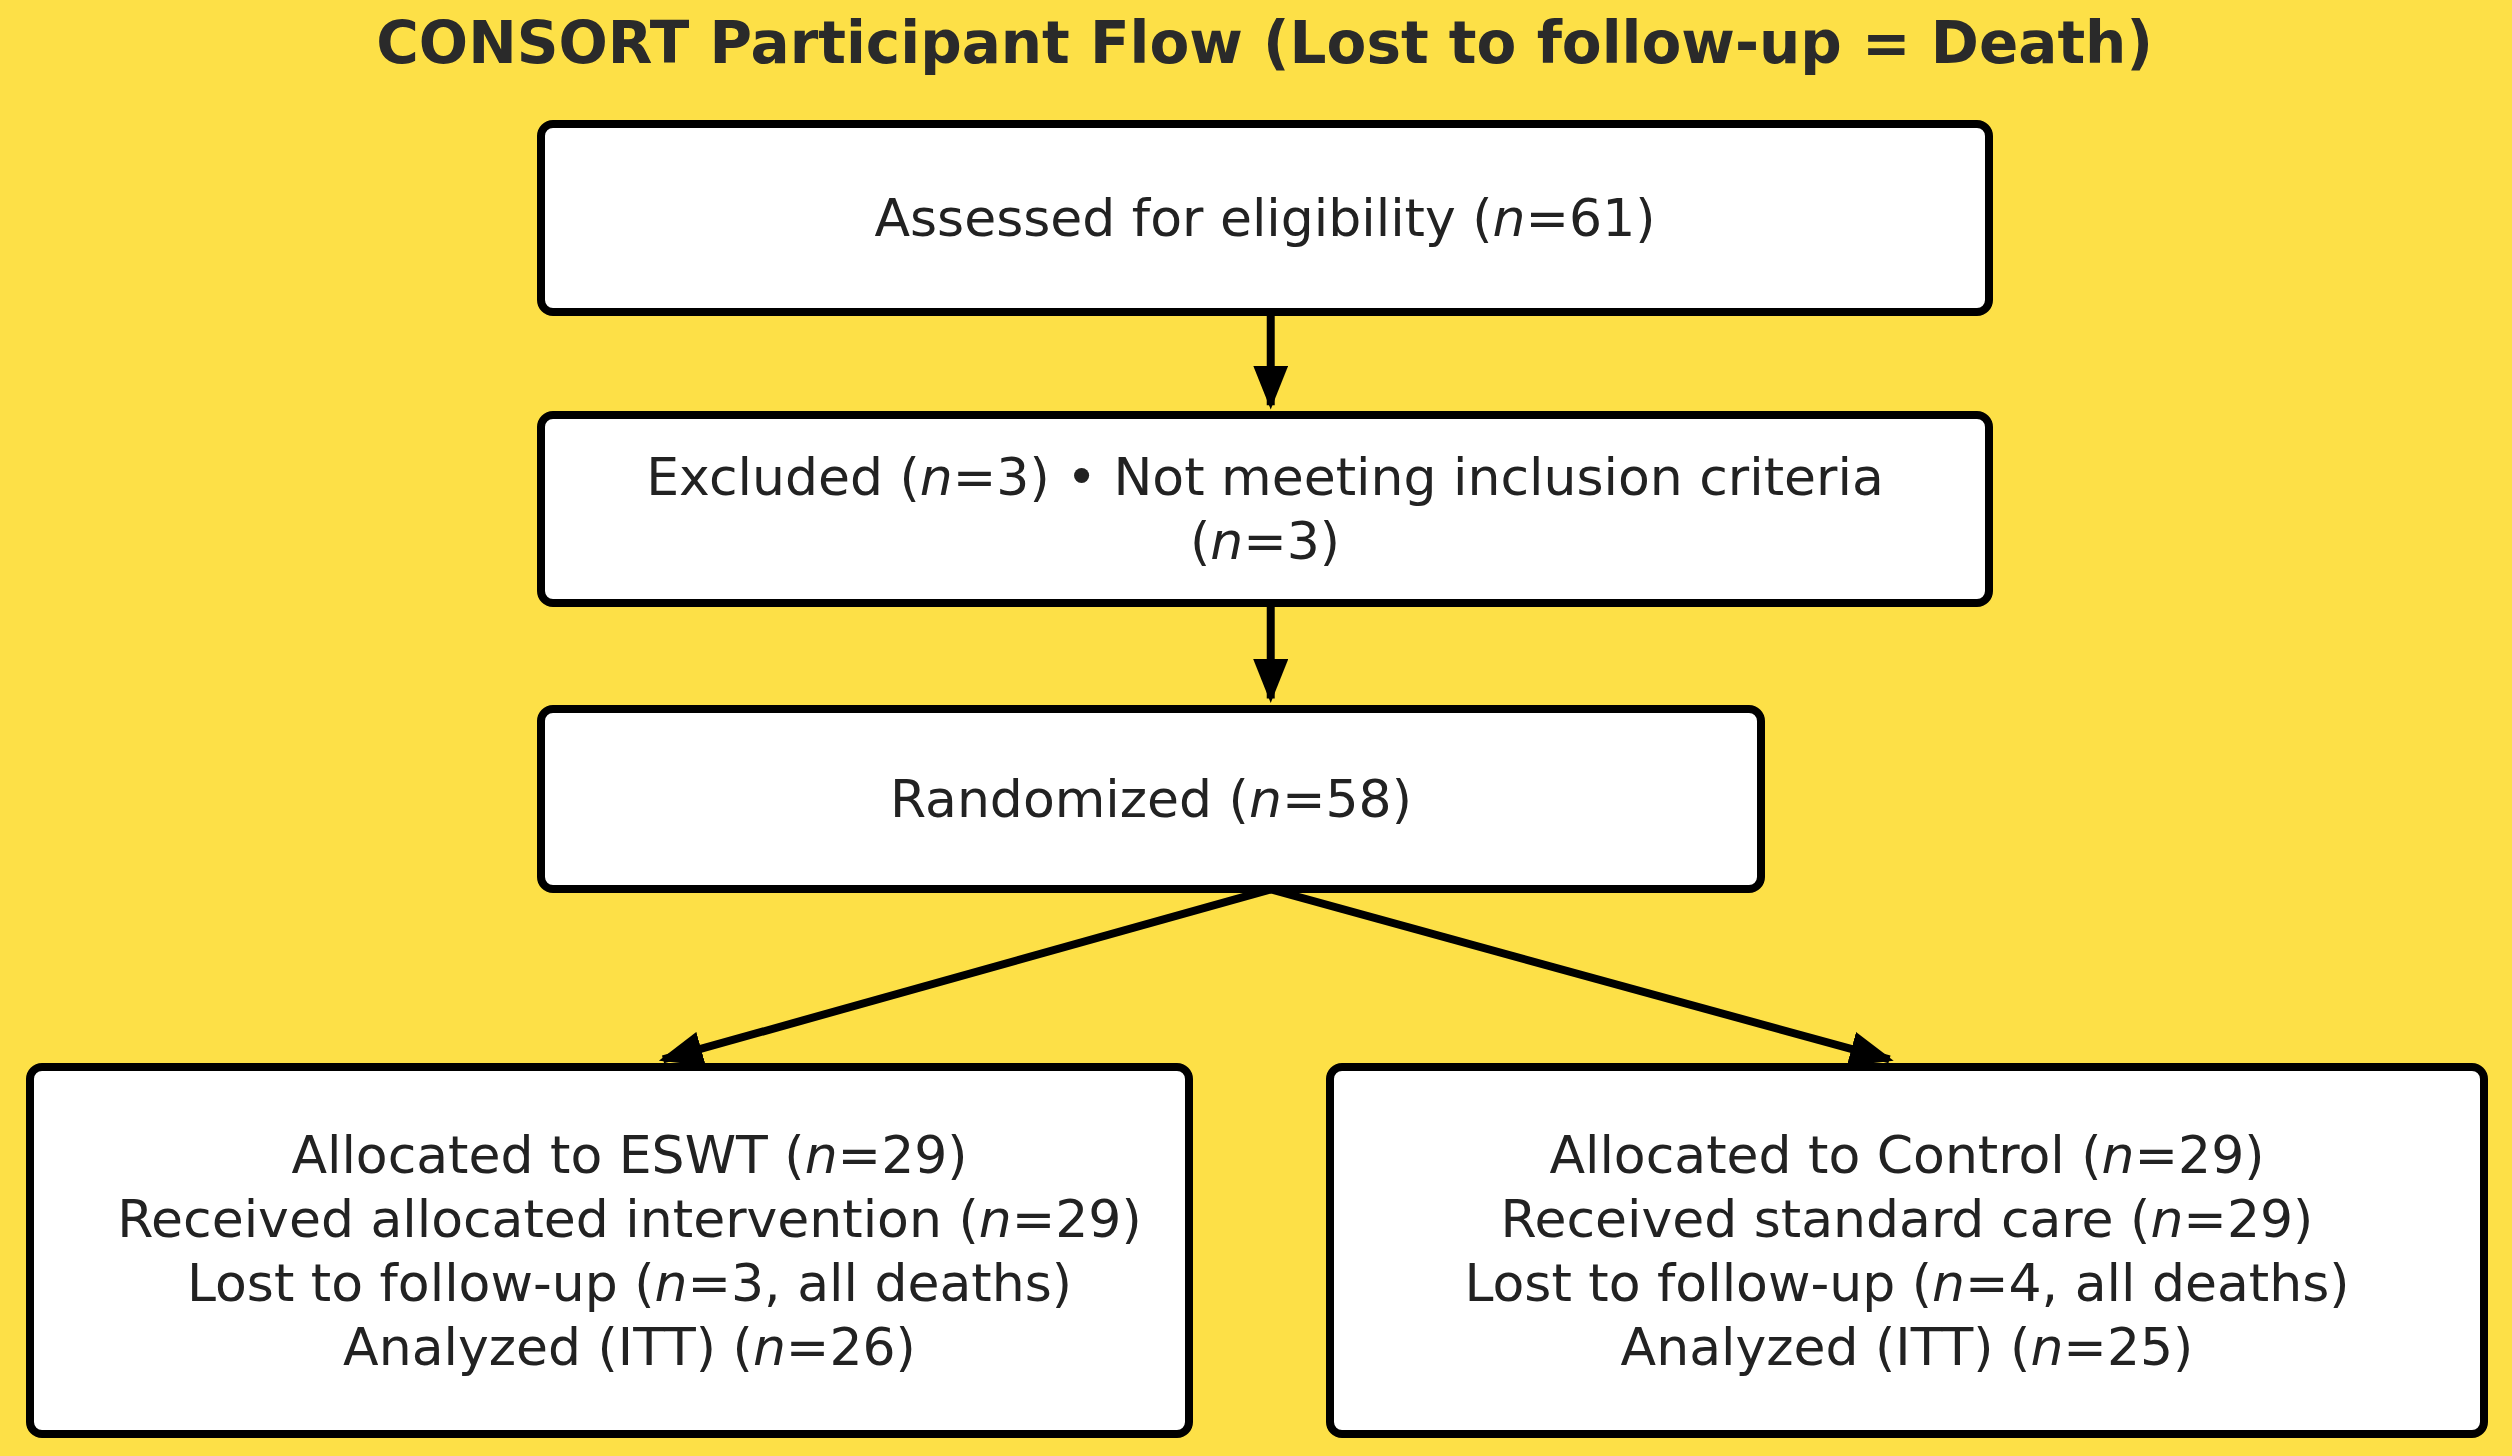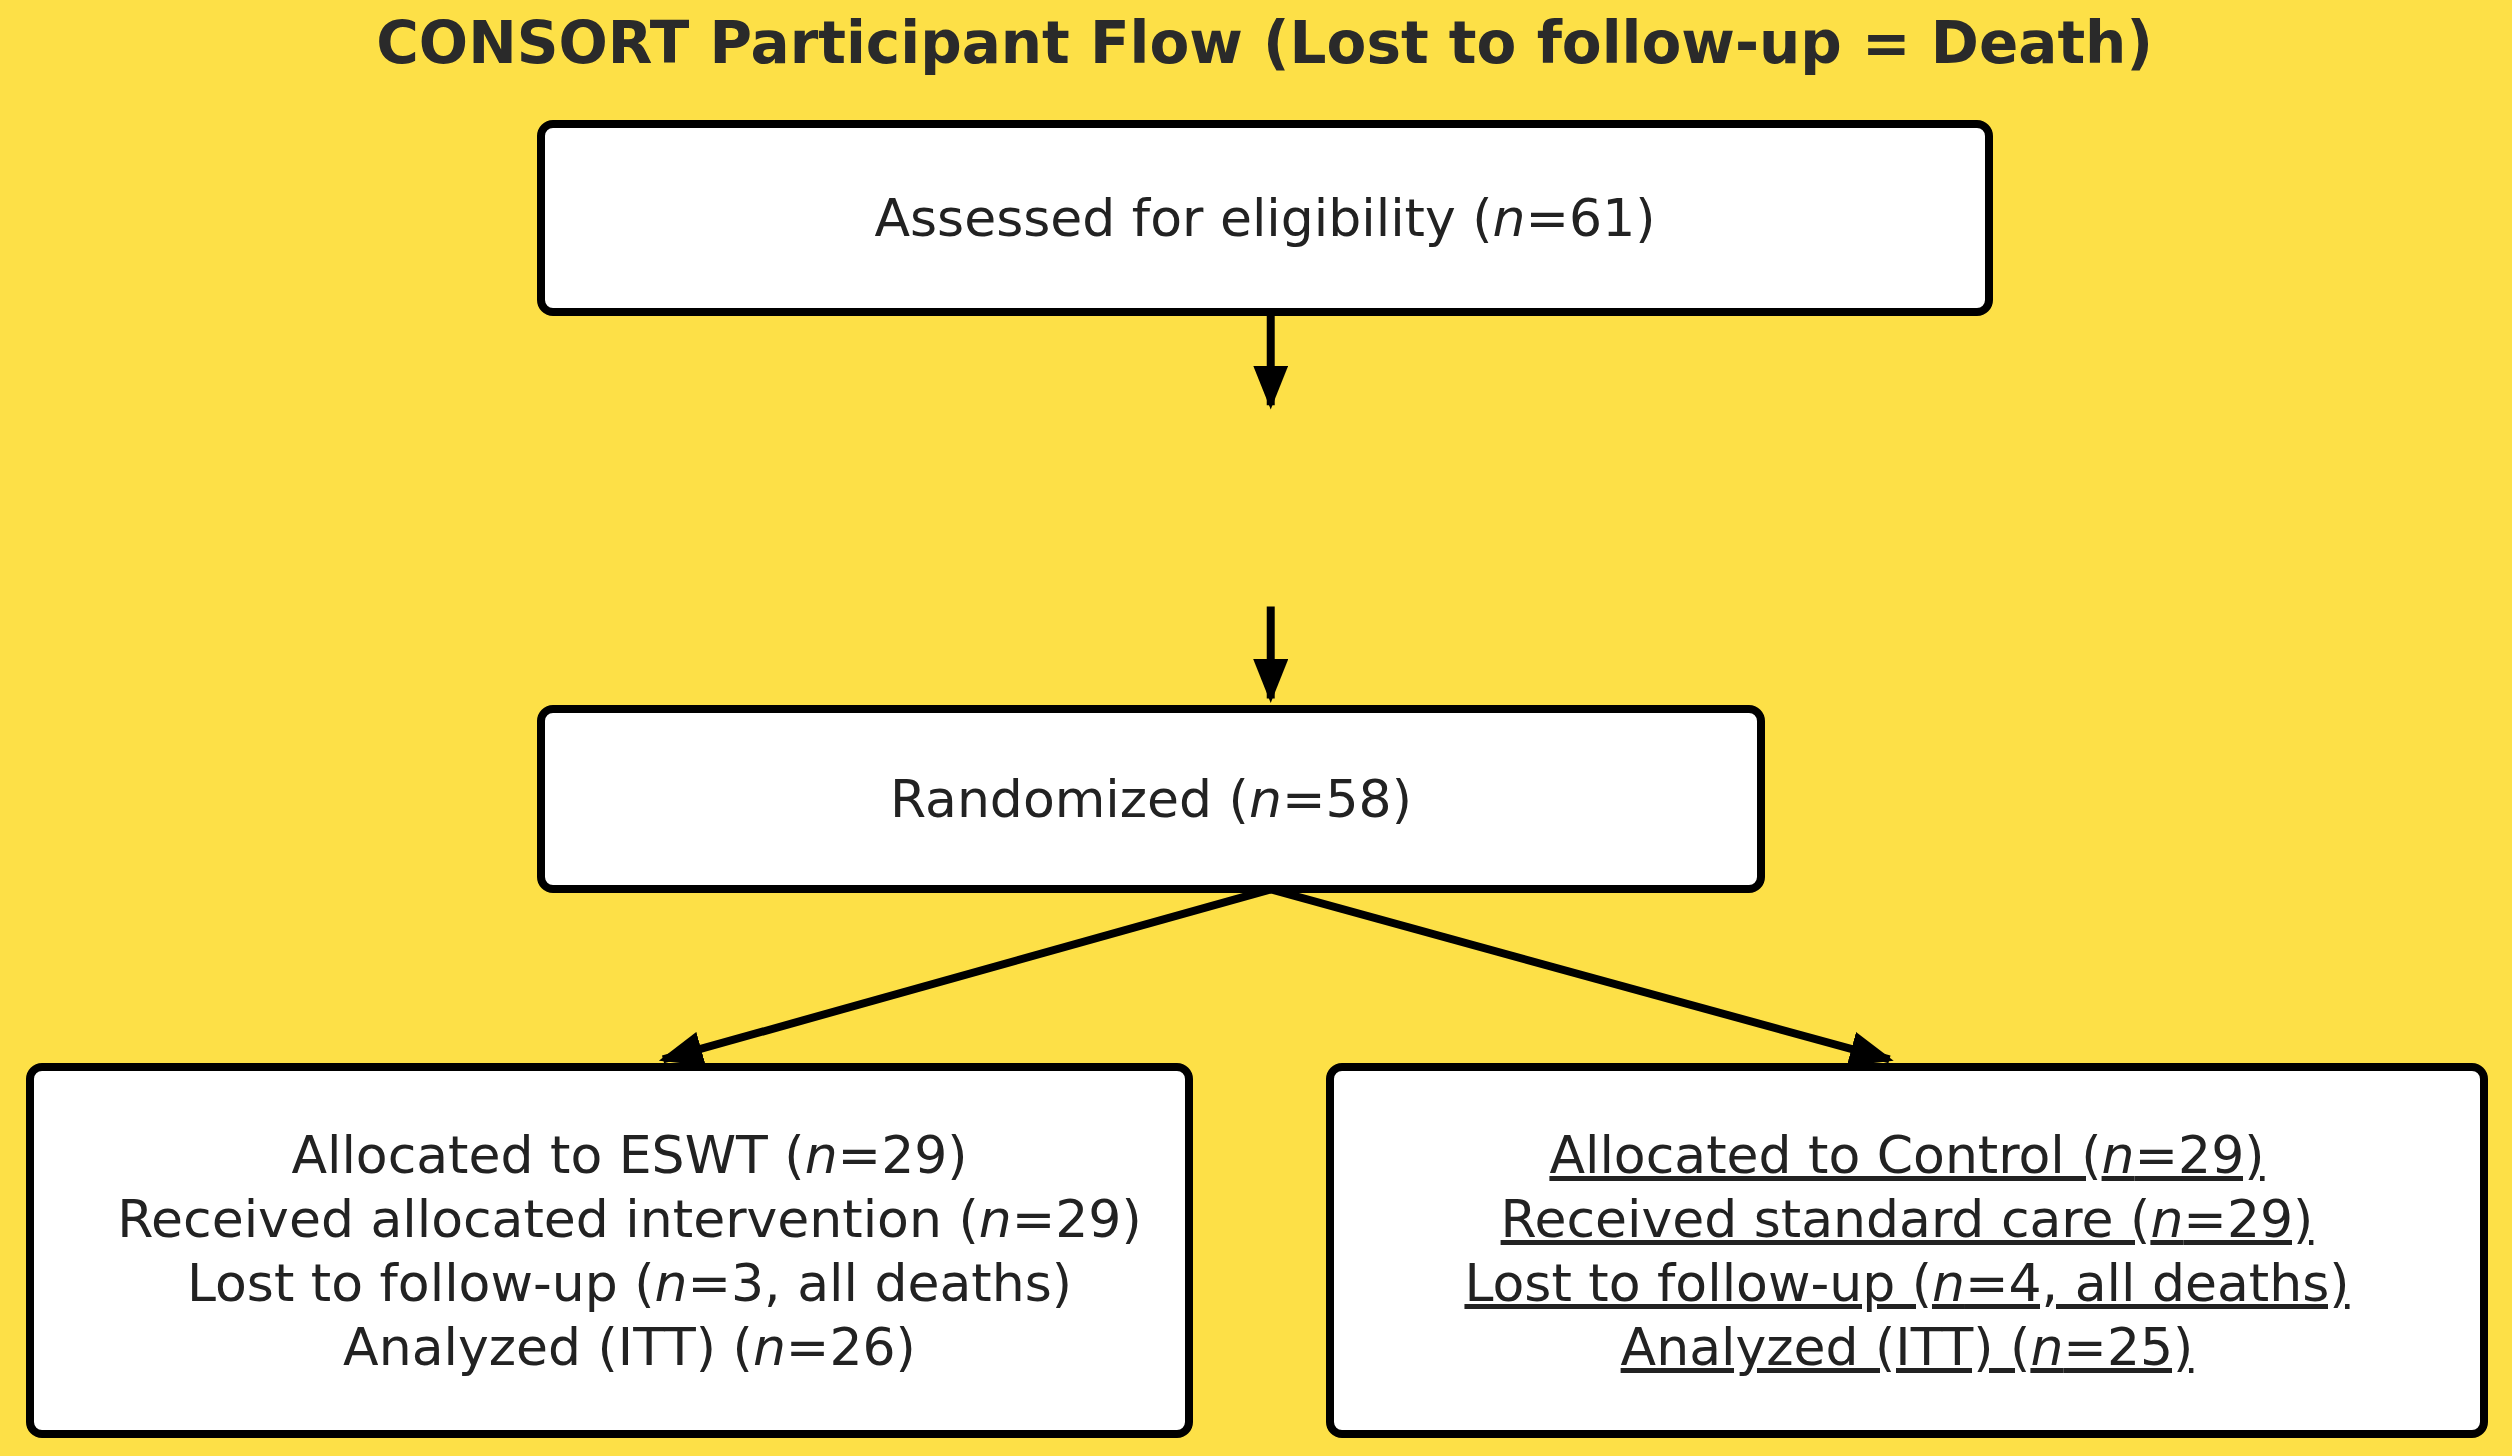--- a/index.html
+++ b/index.html
@@ -42,41 +42,45 @@
     line-height: 64px;
     color: #222222;
   }
   .bline { white-space: nowrap; }
   .it { font-style: italic; }
 
   #box-assessed   { left: 537px;  top: 120px;  width: 1456px; height: 196px; }
   #box-excluded   { left: 537px;  top: 411px;  width: 1456px; height: 196px; }
   #box-randomized { left: 537px;  top: 705px; width: 1228px; height: 188px; }
   #box-eswt       { left: 26px;   top: 1063px; width: 1167px; height: 375px; padding-left: 40px; }
-  #box-control    { left: 1326px; top: 1063px; width: 1162px; height: 375px; text-decoration: underline; }
+  #box-control    { left: 1326px; top: 1063px; width: 1162px; height: 375px; }
 
   svg.arrows {
     position: absolute;
     left: 0; top: 0;
     width: 2512px;
     height: 1456px;
     pointer-events: none;
   }
 </style>
 </head>
 <body>
 
 <div class="canvas">
 
   <div class="title">CONSORT Participant Flow (Lost to follow-up = Death)</div>
 
   <div class="box" id="box-assessed">
     <div class="bline"><span>Assessed for eligibility (</span><span class="it">n</span><span>=61)</span></div>
   </div>
 
+  <div class="box" id="box-excluded">
+    <div class="bline"><span>Excluded (</span><span class="it">n</span><span>=3) • Not meeting inclusion criteria</span></div>
+    <div class="bline"><span>(</span><span class="it">n</span><span>=3)</span></div>
+  </div>
 
   <div class="box" id="box-randomized">
     <div class="bline"><span>Randomized (</span><span class="it">n</span><span>=58)</span></div>
   </div>
 
   <div class="box" id="box-eswt">
     <div class="bline"><span>Allocated to ESWT (</span><span class="it">n</span><span>=29)</span></div>
     <div class="bline"><span>Received allocated intervention (</span><span class="it">n</span><span>=29)</span></div>
     <div class="bline"><span>Lost to follow-up (</span><span class="it">n</span><span>=3, all deaths)</span></div>
     <div class="bline"><span>Analyzed (ITT) (</span><span class="it">n</span><span>=26)</span></div>

